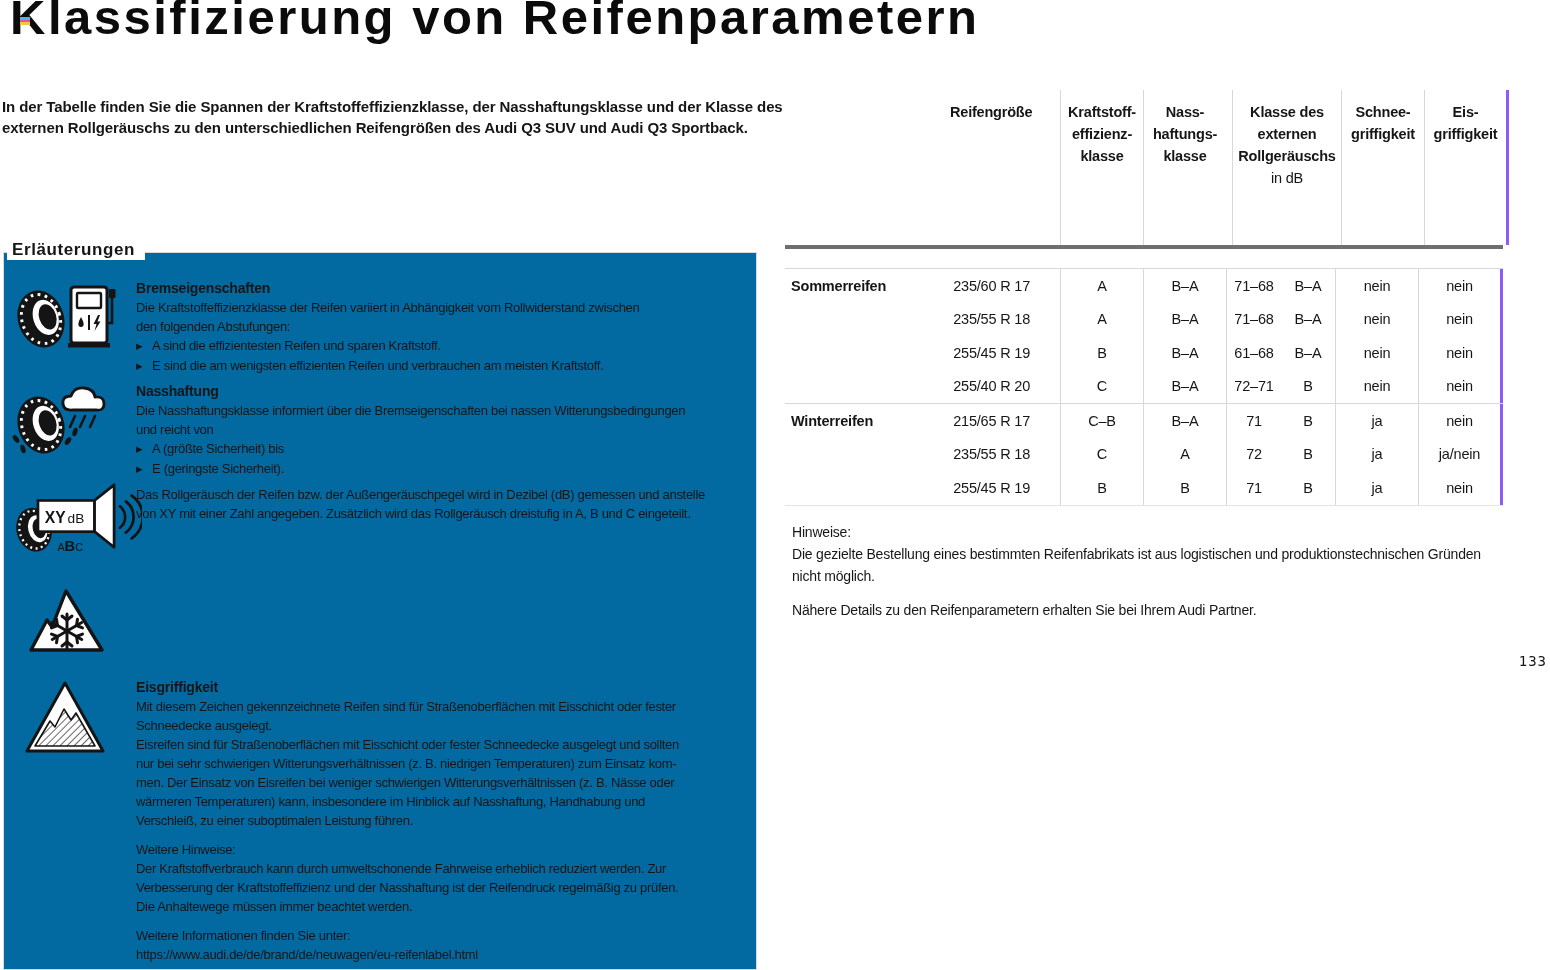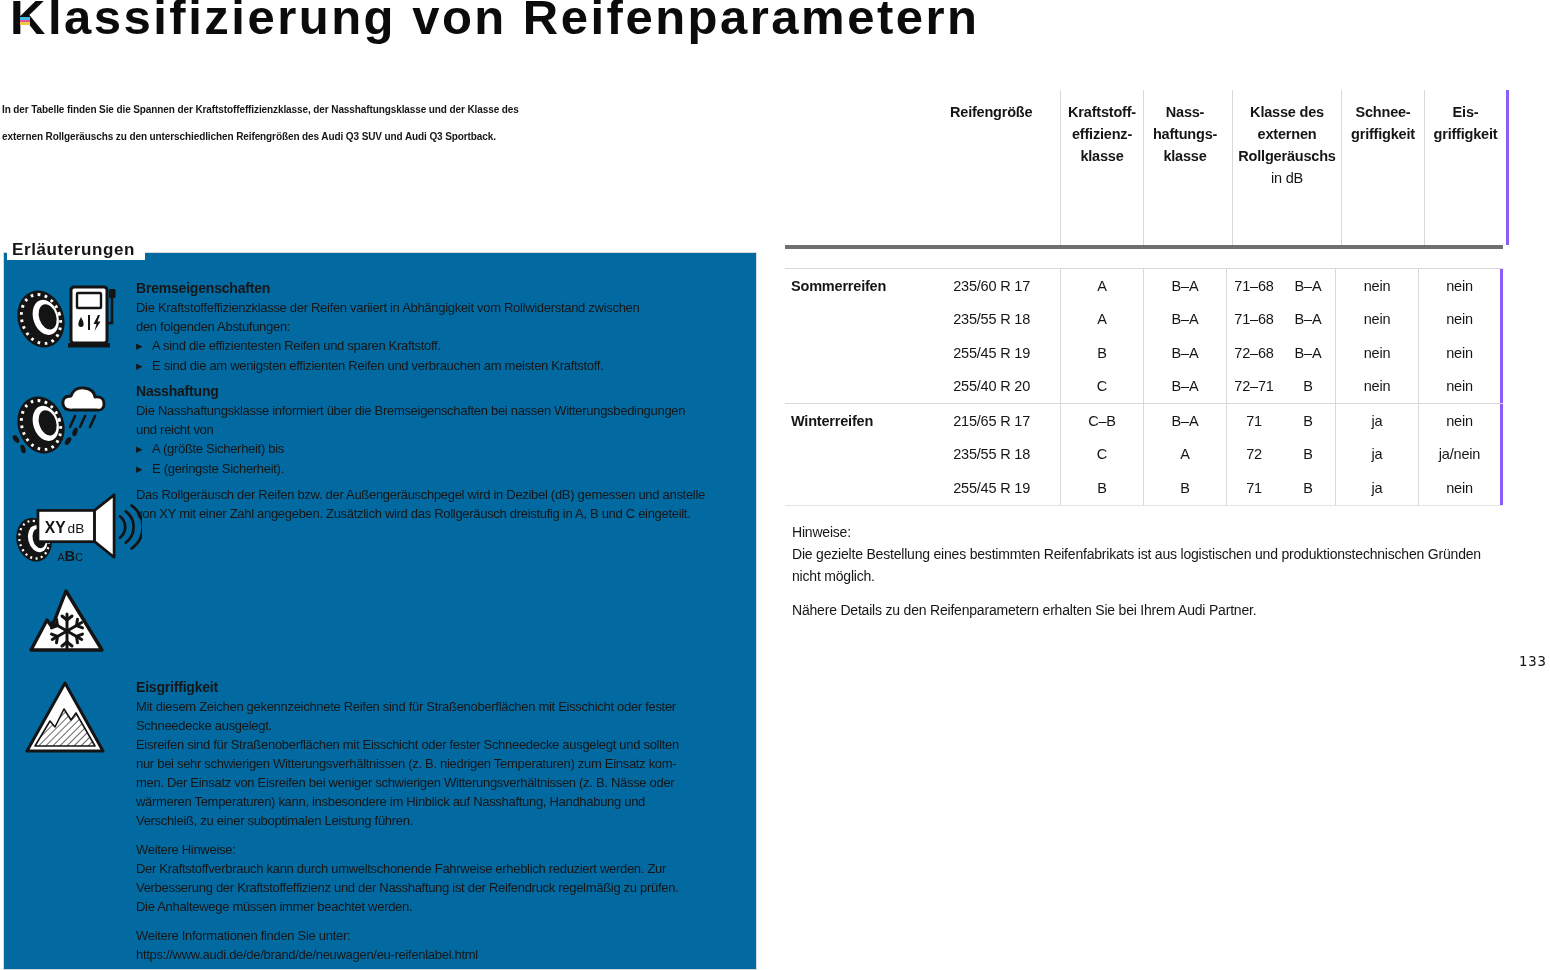--- a/index.html
+++ b/index.html
@@ -14,21 +14,21 @@
     font-size:49px;font-weight:bold;letter-spacing:2.5px;line-height:58px;
     color:#0b0b0b;white-space:nowrap;
   }
   .print-artifact{
     position:absolute;left:20px;top:17px;width:10px;height:8px;z-index:2;
     background:linear-gradient(180deg,#45b9e6 0 34%,#de5a95 34% 62%,#f2c843 62% 100%);
   }
   
   .intro{
     position:absolute;left:2px;top:96px;
-    font-size:10px;font-weight:bold;line-height:27px;
+    font-size:15px;font-weight:bold;line-height:21px;
     white-space:pre-line;letter-spacing:-0.1px;
   }
   
   .expl-box{
     position:absolute;left:3px;top:252px;width:752px;height:716px;
     border:1px solid #d9d9d9;background:#0369a1;
   }
   .expl-legend{
     position:absolute;top:-13px;left:3px;background:#fff;
     padding:0 10px 0 5px;font-weight:bold;font-size:17px;letter-spacing:0.6px;
@@ -163,21 +163,21 @@
       <div class="bullet-row">
         <span class="bullet-marker">▶</span>
         <span>A (größte Sicherheit) bis</span>
       </div>
       <div class="bullet-row">
         <span class="bullet-marker">▶</span>
         <span>E (geringste Sicherheit).</span>
       </div>
     </div>
 
-    <div class="expl-item-icon" style="left:8px;top:234px;">
+    <div class="expl-item-icon" style="left:8px;top:224px;">
       <svg width="130" height="82" viewBox="0 0 132 84">
         <g transform="translate(22,54) scale(0.78) rotate(-14)">
           <ellipse rx="23" ry="29" fill="#141414"></ellipse>
           <ellipse rx="19" ry="25" fill="none" stroke="#fff" stroke-width="3" stroke-dasharray="2.6 4.6"></ellipse>
           <ellipse cx="5" cy="0" rx="12.5" ry="18" fill="#fff"></ellipse>
           <ellipse cx="7" cy="0" rx="8.5" ry="13" fill="#141414"></ellipse>
         </g>
         <rect x="26" y="24" width="58" height="32" fill="#fff" stroke="#141414" stroke-width="2.8"></rect>
         <polygon points="84,24 104,8 104,72 84,56" fill="#fff" stroke="#141414" stroke-width="2.8" stroke-linejoin="round"></polygon>
         <g fill="none" stroke="#141414" stroke-width="2.8" stroke-linecap="round">
@@ -295,21 +295,21 @@
           <div class="td c4 vl">71–68</div>
           <div class="td c4b">B–A</div>
           <div class="td c5 vl">nein</div>
           <div class="td c6 vl vr">nein</div>
         </div>
         <div class="trow">
           <div class="td c0"></div>
           <div class="td c1">255/45 R 19</div>
           <div class="td c2 vl">B</div>
           <div class="td c3 vl">B–A</div>
-          <div class="td c4 vl">72–68</div>
+          <div class="td c4 vl">61–68</div>
           <div class="td c4b">B–A</div>
           <div class="td c5 vl">nein</div>
           <div class="td c6 vl vr">nein</div>
         </div>
         <div class="trow">
           <div class="td c0"></div>
           <div class="td c1">255/40 R 20</div>
           <div class="td c2 vl">C</div>
           <div class="td c3 vl">B–A</div>
           <div class="td c4 vl">72–71</div>

